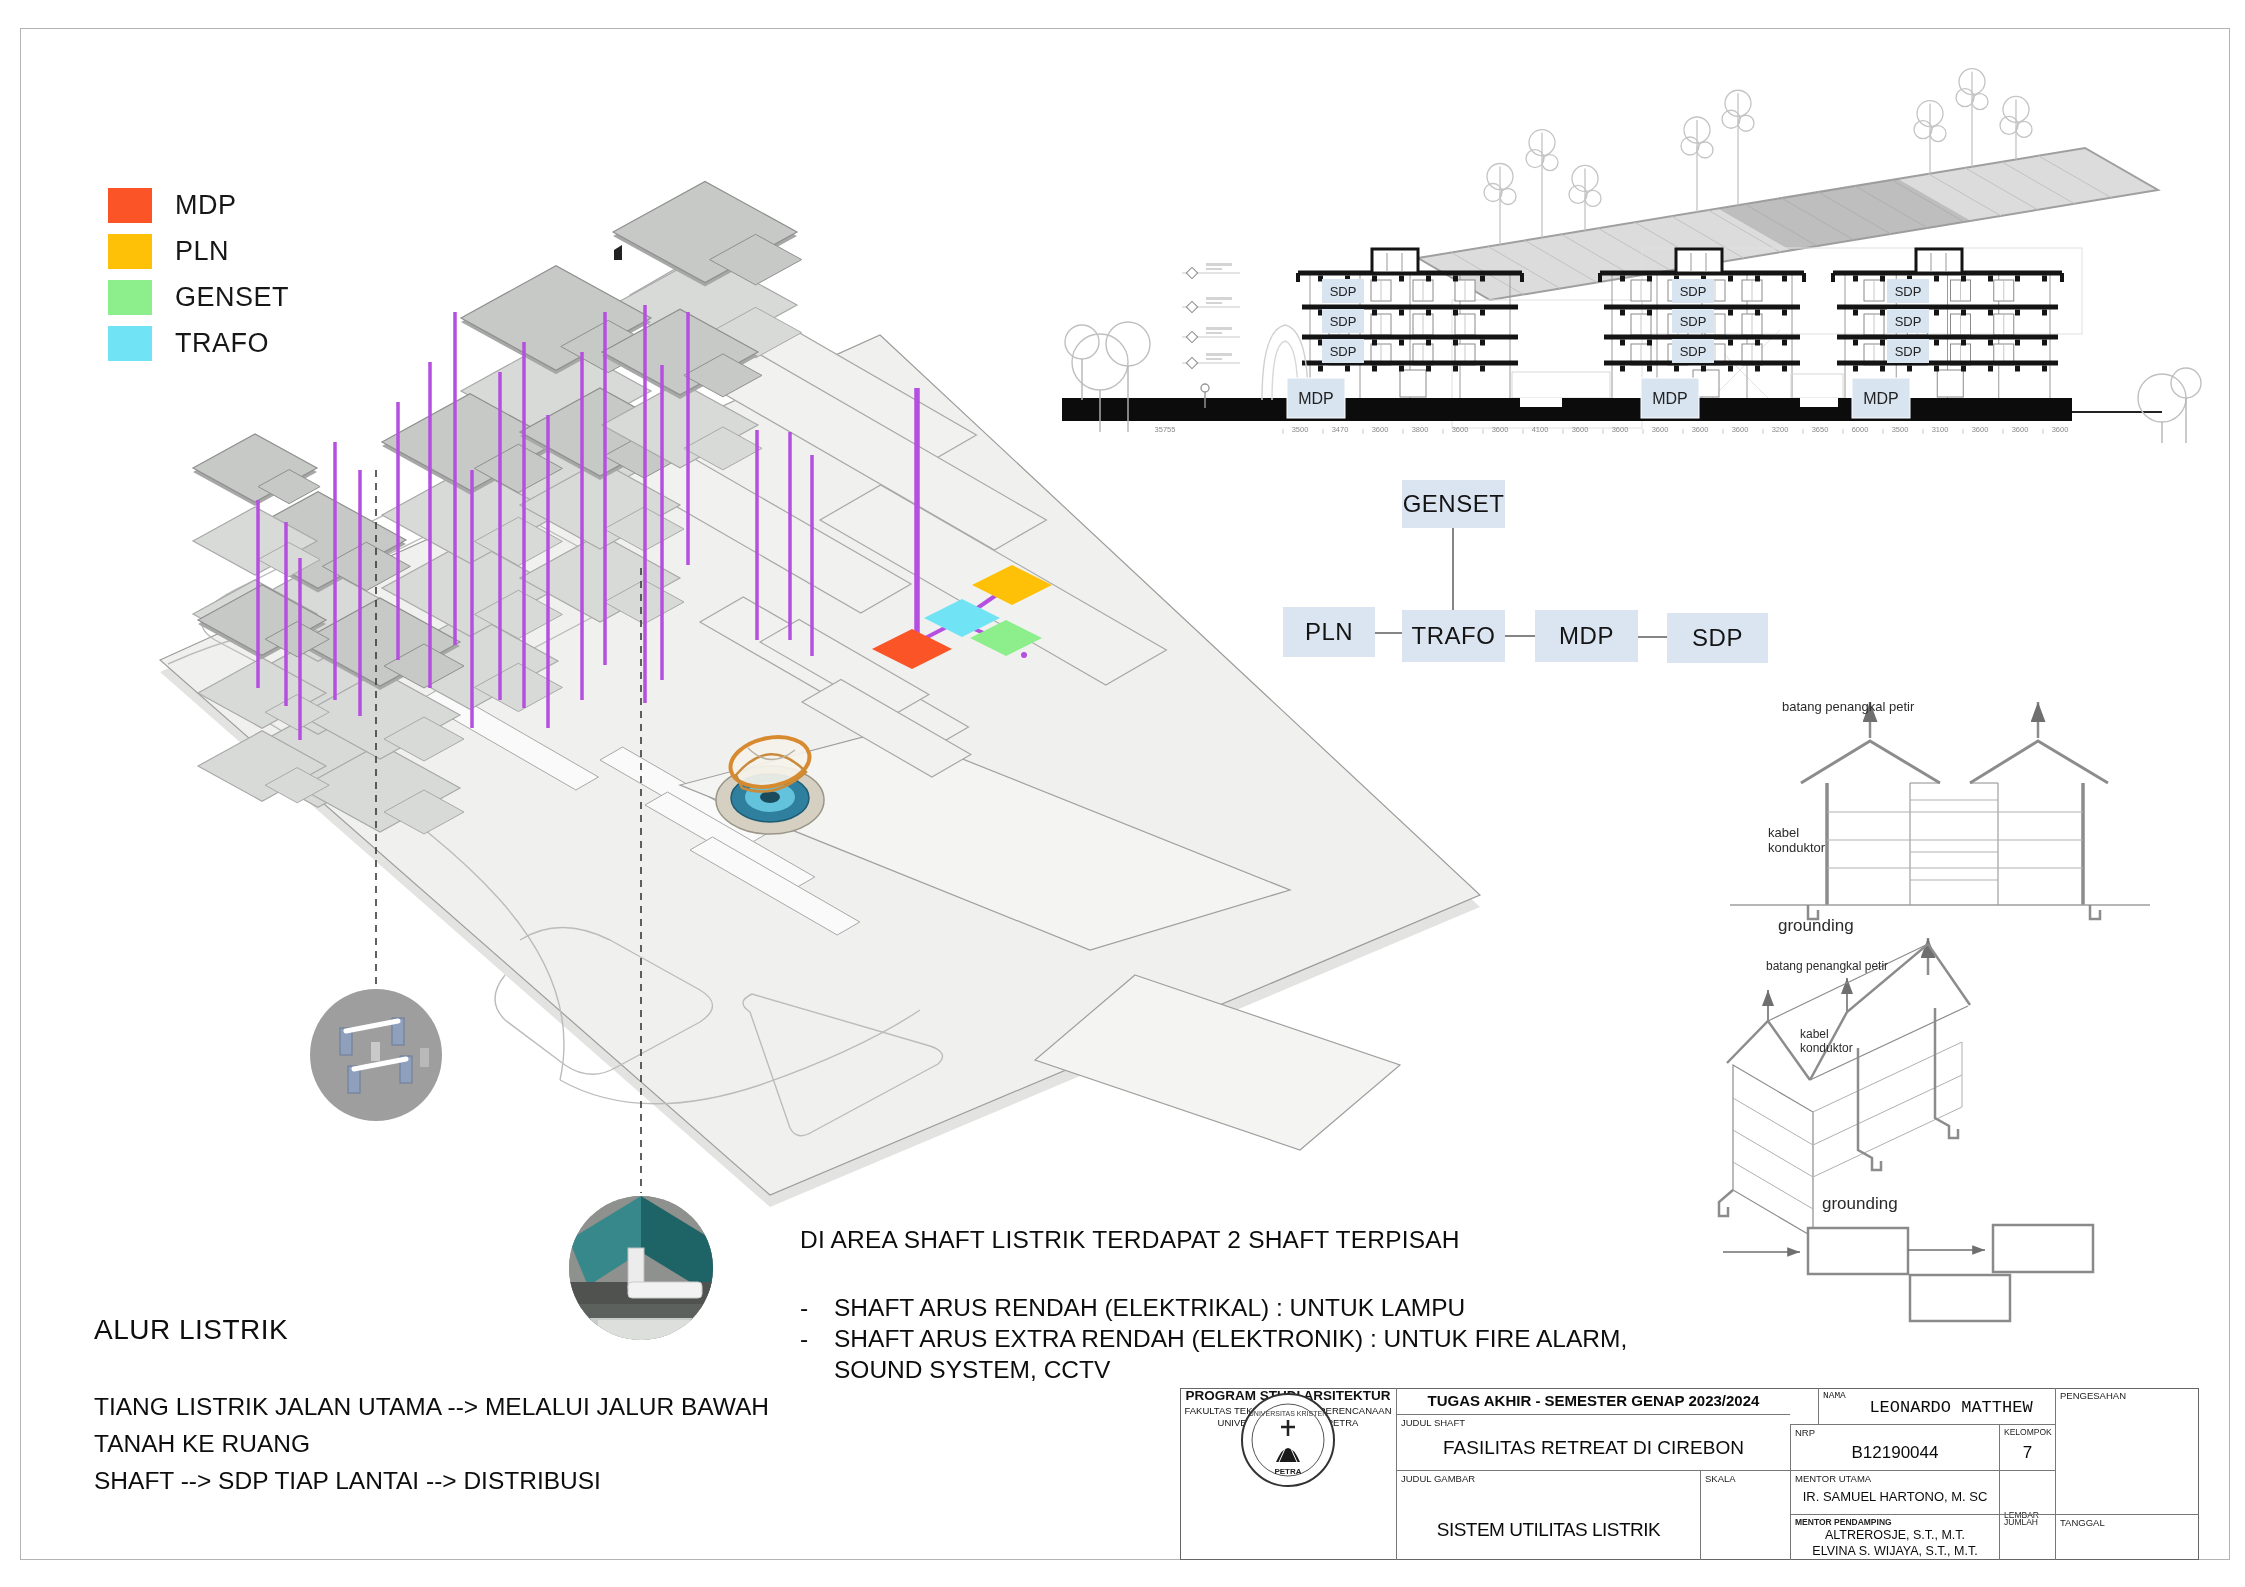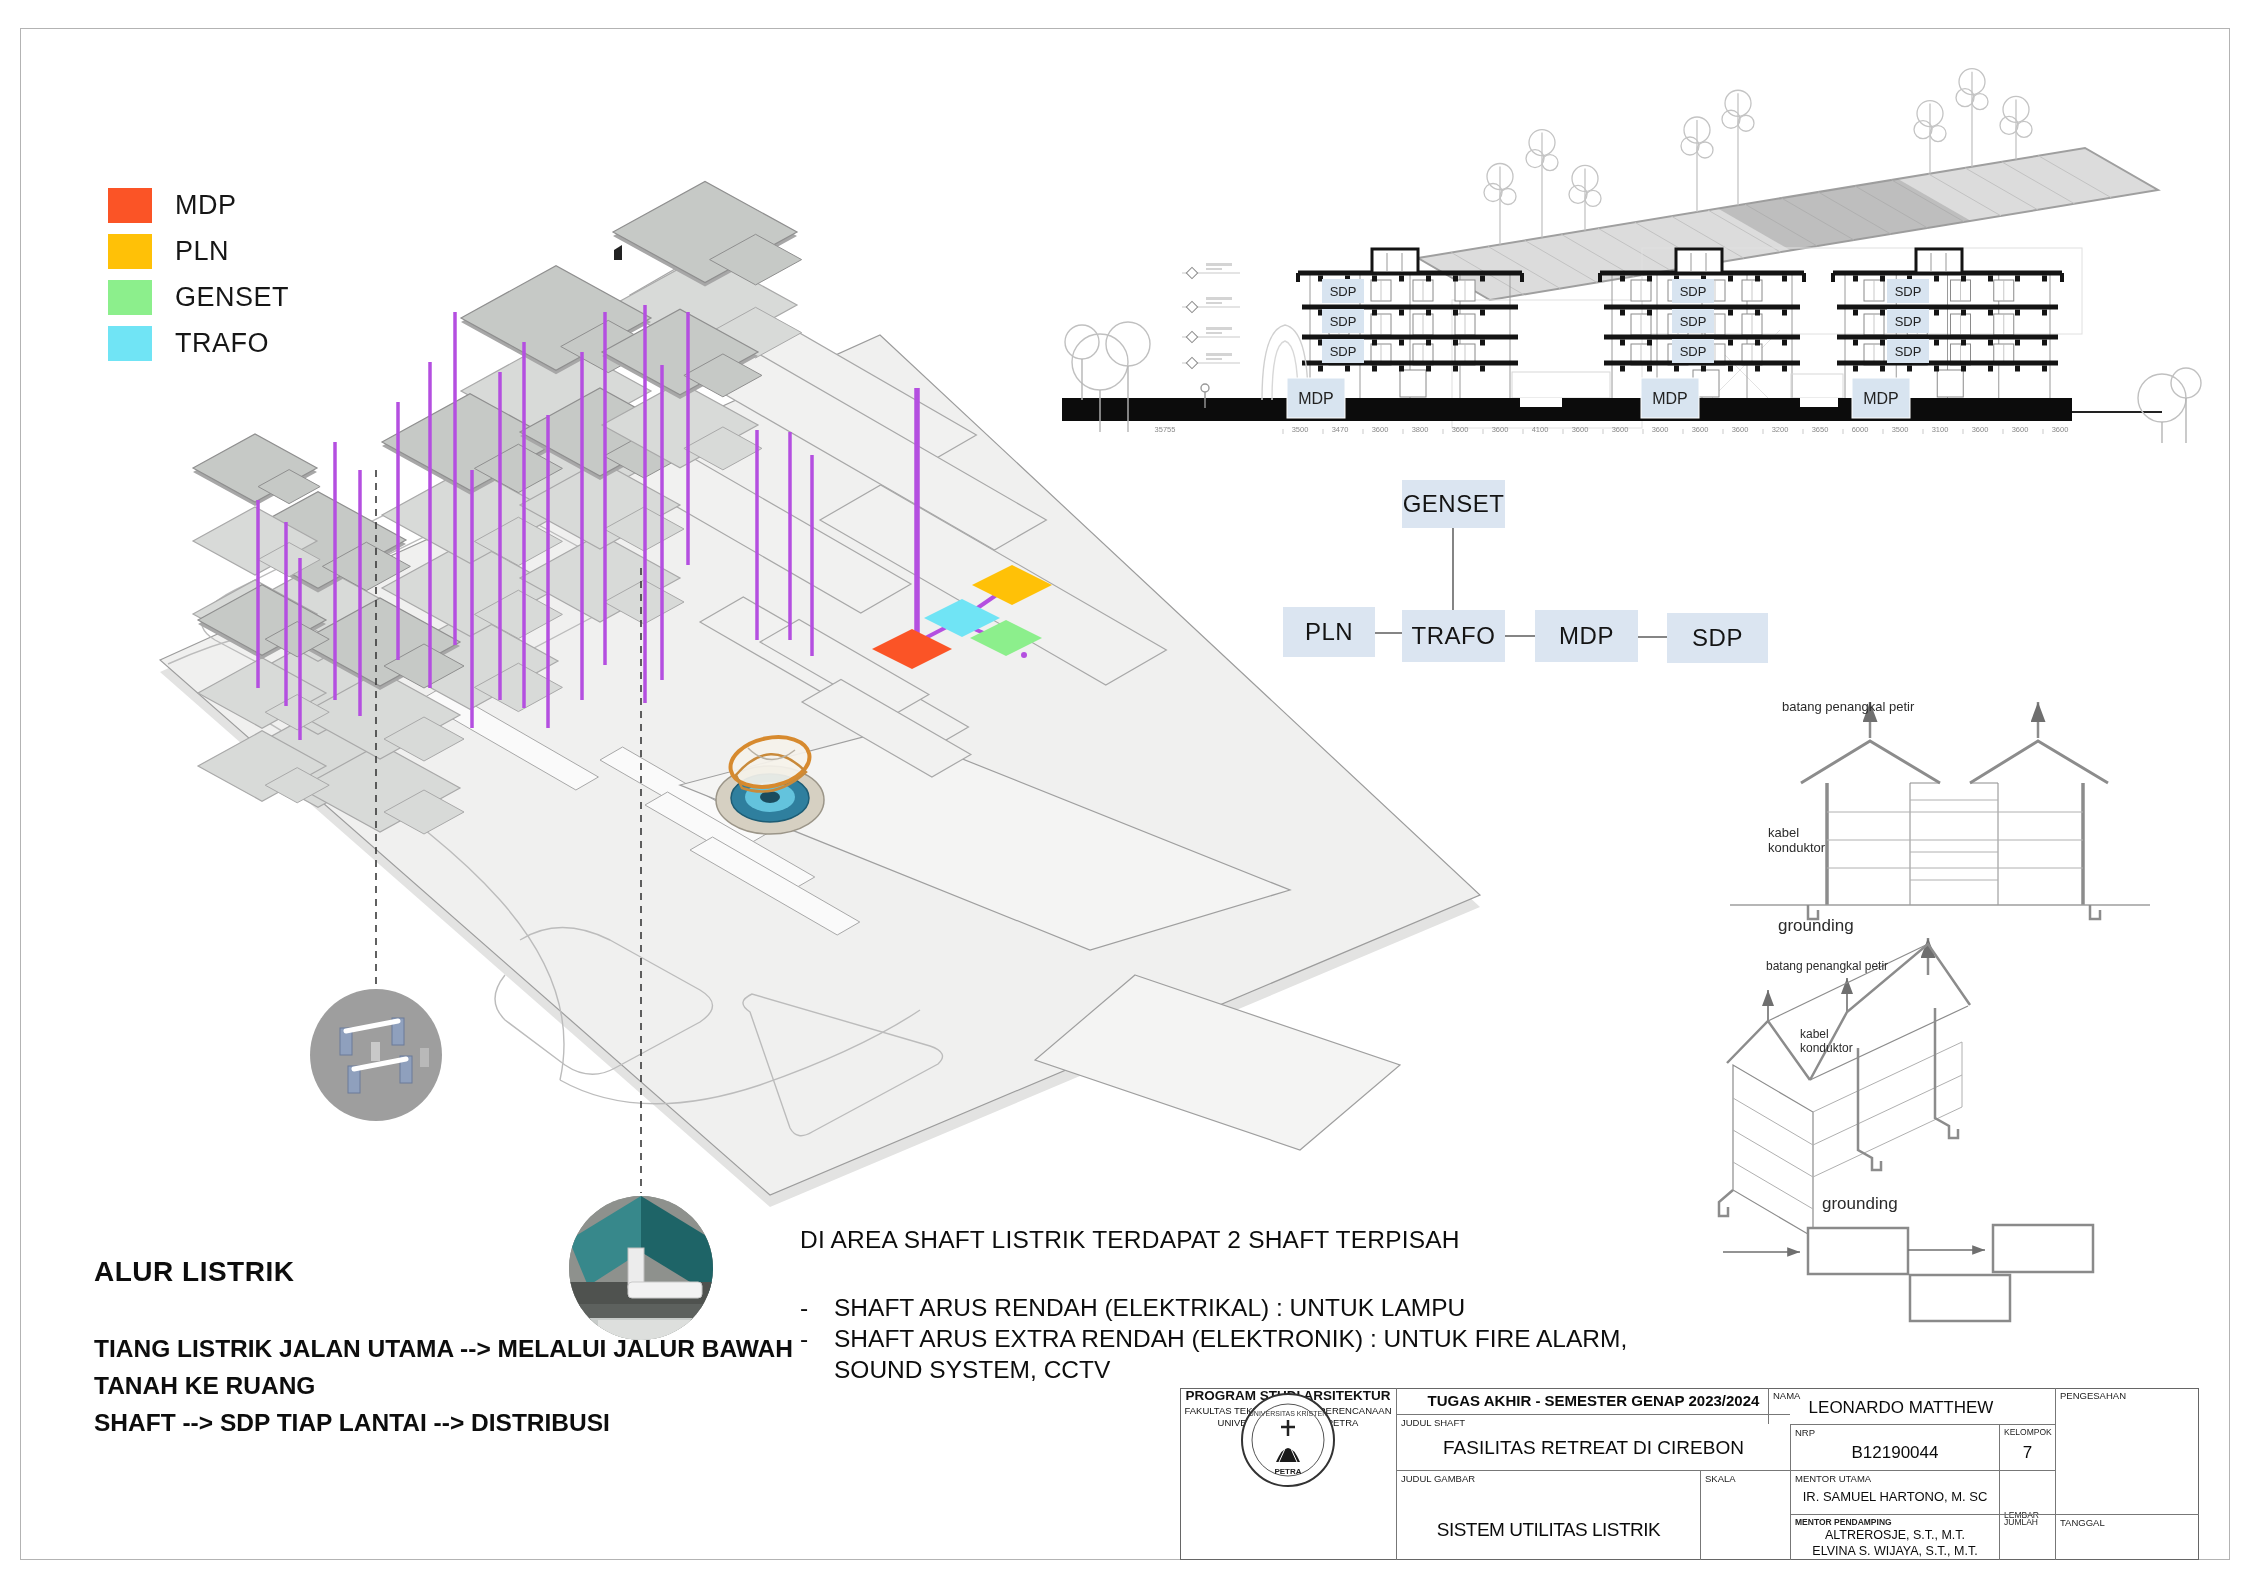--- a/index.html
+++ b/index.html
@@ -30,21 +30,21 @@
   #lt2-rod{left:1766px;top:960px;font-size:12px;}
   #lt2-cable{left:1800px;top:1028px;font-size:12px;width:70px;}
   #lt2-ground{left:1822px;top:1194px;font-size:17px;}
   
   #shaft-note{left:800px;top:1226px;width:950px;font-size:24.5px;color:#0d0d0d;}
   #shaft-note .nt-title{letter-spacing:.2px;}
   #shaft-bullets{margin-top:38px;}
   .nt-row{display:flex;line-height:31px;}
   .nt-dash{width:34px;flex:0 0 34px;}
   
-  #alur{left:94px;top:1256px;width:760px;color:#0d0d0d;font-weight:bold;}
+  #alur{left:94px;top:1314px;width:760px;color:#0d0d0d;}
   #alur-title{font-size:28px;letter-spacing:.5px;}
   #alur-lines{margin-top:42px;font-size:24.5px;line-height:37px;}
   
   #titleblock{left:1180px;top:1388px;width:1019px;height:172px;font-family:"Liberation Sans",sans-serif;}
   .tb-cell{position:absolute;border-left:1px solid #777;border-top:1px solid #777;box-sizing:border-box;}
   .tb-outer{left:0;top:0;width:1019px;height:172px;border:1px solid #666;}
   .tb-lbl{position:absolute;left:4px;top:2px;font-size:9.5px;color:#222;}
   .tb-val{position:absolute;width:100%;text-align:center;color:#0b0b0b;}
   #tb-logo-org{left:0;top:96px;width:216px;text-align:center;line-height:1.25;}
   #tb-org1{font-size:13.5px;font-weight:bold;}
@@ -792,21 +792,21 @@
 
   <div class="tb-cell" style="left:216px;top:82px;width:304px;height:90px;">
     <span class="tb-lbl">JUDUL GAMBAR</span>
     <div class="tb-val" style="top:48px;font-size:19px;letter-spacing:-0.5px;">SISTEM UTILITAS LISTRIK</div>
   </div>
 
   <div class="tb-cell" style="left:520px;top:82px;width:90px;height:90px;">
     <span class="tb-lbl">SKALA</span>
   </div>
 
-  <div class="tb-cell" style="left:588px;top:0;width:265px;height:36px;border-top:none;">
+  <div class="tb-cell" style="left:638px;top:0;width:265px;height:36px;border-top:none;font-family:Liberation Mono, monospace;">
     <span class="tb-lbl">NAMA</span>
     <div class="tb-val" style="top:10px;font-size:17px;">LEONARDO MATTHEW</div>
   </div>
 
   <div class="tb-cell" style="left:610px;top:36px;width:209px;height:46px;">
     <span class="tb-lbl">NRP</span>
     <div class="tb-val" style="top:18px;font-size:17px;">B12190044</div>
   </div>
 
   <div class="tb-cell" style="left:819px;top:36px;width:56px;height:46px;">

